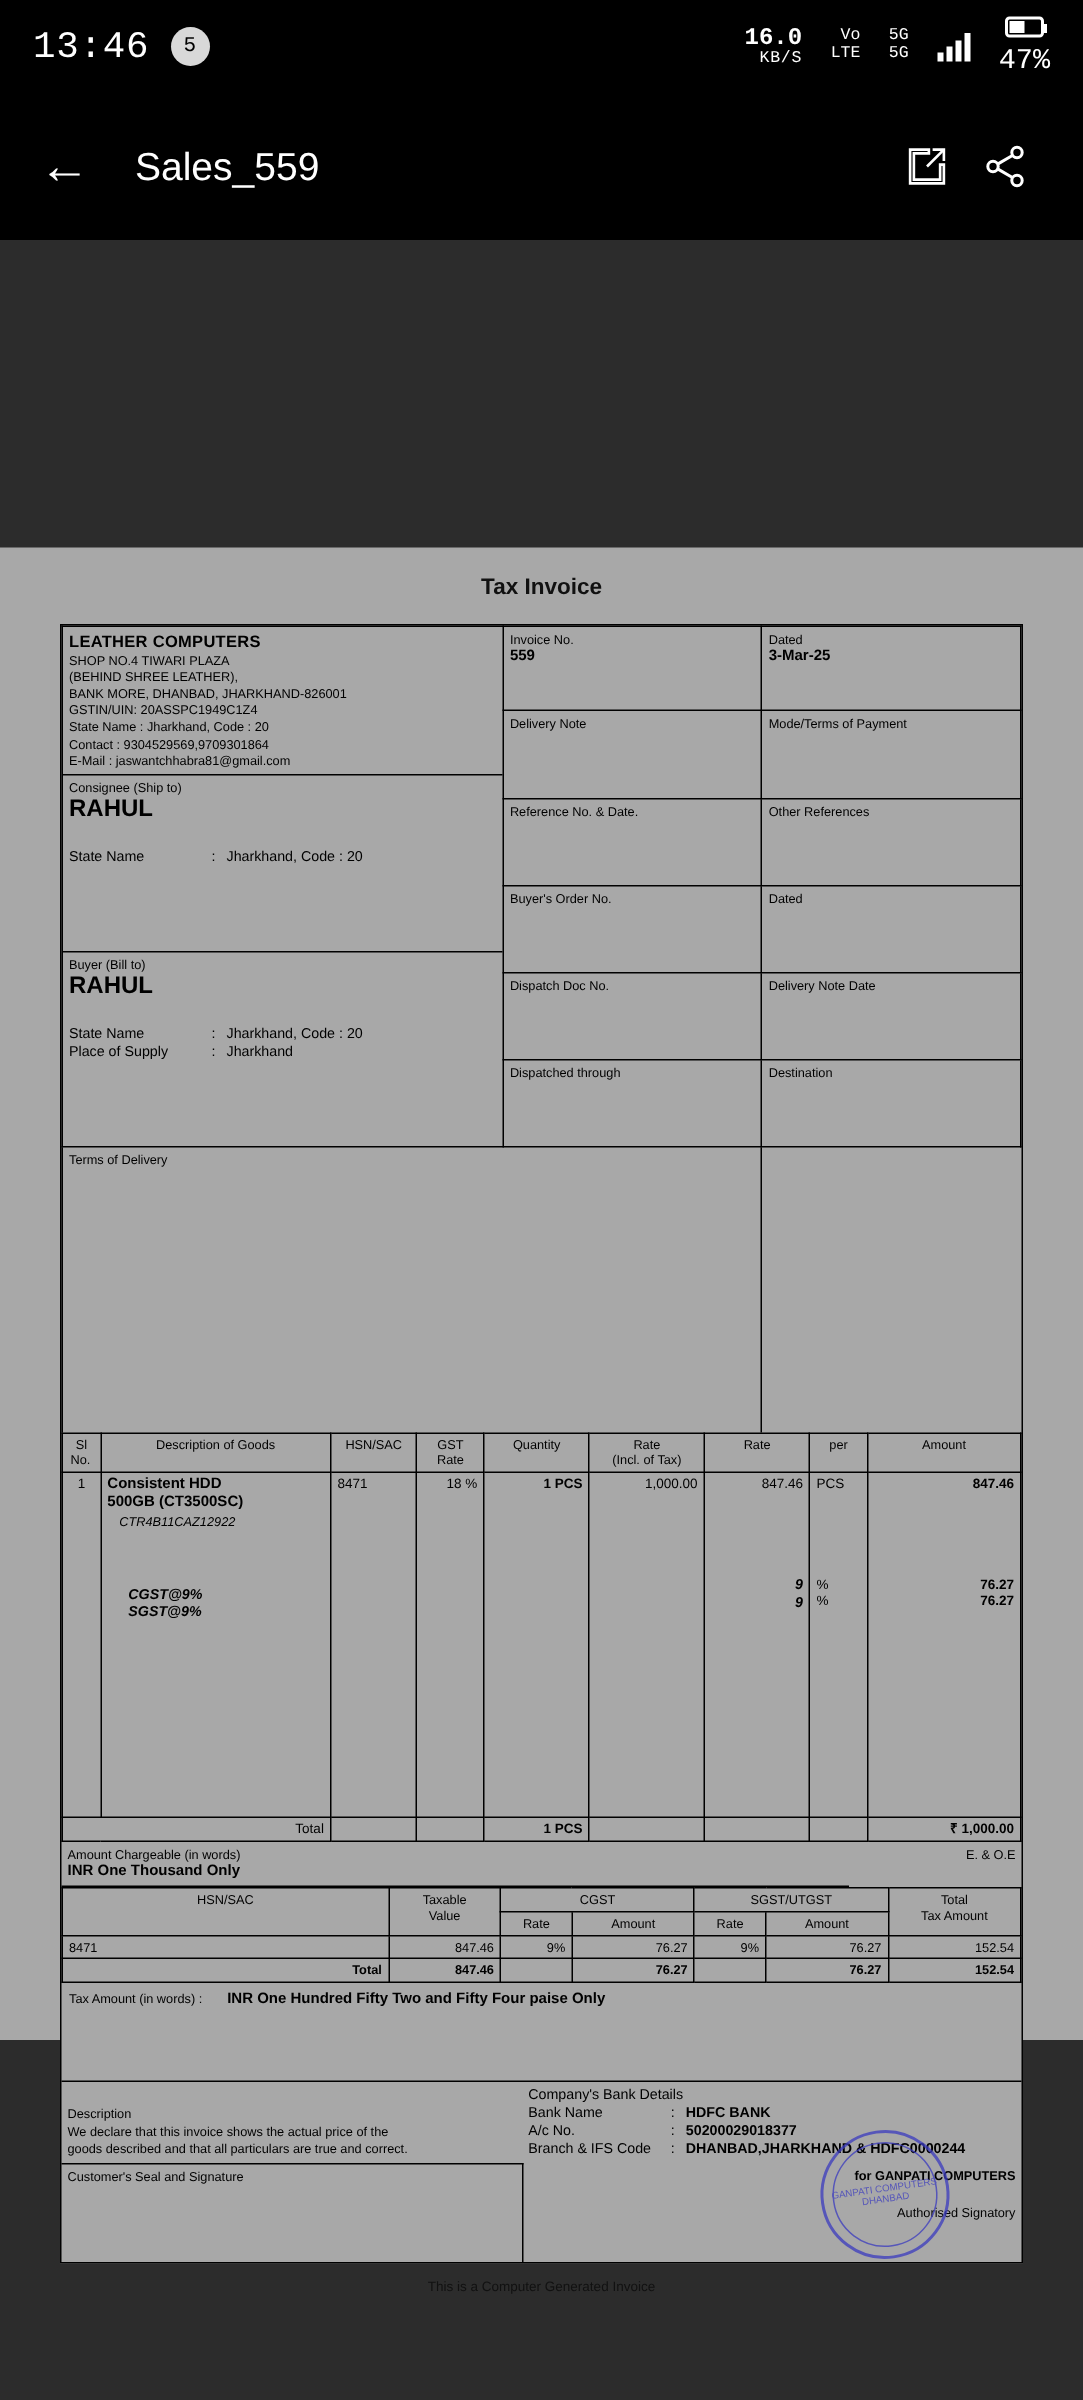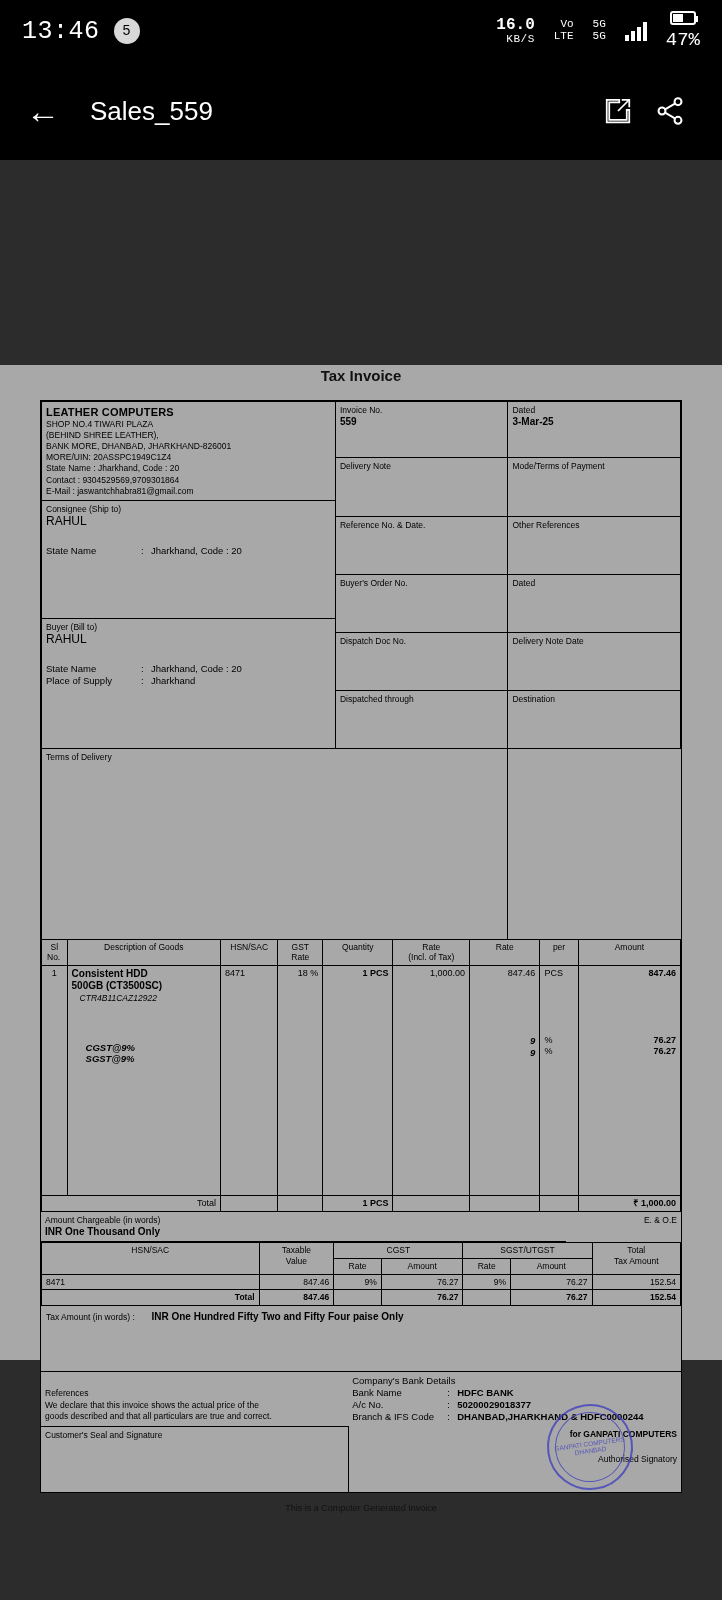--- a/index.html
+++ b/index.html
@@ -49,21 +49,21 @@
   .appbar .back { font-size: 34px; line-height: 1; width: 46px; }
   .appbar .title { font-size: 26px; margin-left: 18px; flex: 1; }
   .appbar .act { width: 52px; display:flex; justify-content:center; }
 
   
   .viewer { background: #2c2c2c; height: 1440px; position: relative; }
   .sheet {
     position: absolute; top: 205px; left: 0; width: 722px; height: 995px;
     background: #a8a8a8;
   }
-  .doc-title { text-align: center; font-weight: bold; font-size: 15px; color:#111; padding-top: 2px; }
+  .doc-title { text-align: center; font-weight: bold; font-size: 15px; color:#111; padding-top: 18px; }
 
   .page {
     position: relative;
     margin: 16px 40px 0 40px;
     border: 1px solid #000;
     background: #a8a8a8;
     color: #000;
     font-size: 9.5px;
     line-height: 1.25;
   }
@@ -73,21 +73,21 @@
   .cell { padding: 3px 4px; }
   .b { font-weight: bold; }
   .c { text-align: center; }
   .r { text-align: right; }
   .lbl { font-size: 8.5px; }
 
   
   .hdr td { vertical-align: top; }
   .seller { font-size: 8.5px; line-height: 1.3; }
   .seller .nm { font-size: 11px; font-weight: bold; letter-spacing: .2px; }
-  .party-nm { font-size: 12px; font-weight: normal; }
+  .party-nm { font-size: 16px; font-weight: bold; }
   .kv { display:flex; }
   .kv .k { width: 95px; }
   .kv .s { width: 10px; }
   .meta-lbl { font-size: 8.5px; }
   .meta-val { font-size: 10px; font-weight: bold; }
 
   
   .items th { font-size: 8.5px; padding: 2px 3px; text-align:center; font-weight: normal;}
   .items td { font-size: 9px; padding: 2px 4px; }
   .item-desc { font-size: 10px; font-weight: bold; }
@@ -186,21 +186,21 @@
             <td rowspan="6" style="width:46%;padding:0;">
               <table class="nb" style="border:none;">
                 <tbody>
                       <tr>
                         <td class="nb" style="border:none;border-bottom:1px solid #000;">
                   <div class="cell seller">
                     <div class="nm">LEATHER COMPUTERS</div>
                     <div>SHOP NO.4 TIWARI PLAZA</div>
                     <div>(BEHIND SHREE LEATHER),</div>
                     <div>BANK MORE, DHANBAD, JHARKHAND-826001</div>
-                    <div>MORE/UIN: 20ASSPC1949C1Z4</div>
+                    <div>GSTIN/UIN: 20ASSPC1949C1Z4</div>
                     <div>State Name  :  Jharkhand, Code : 20</div>
                     <div>Contact  :  9304529569,9709301864</div>
                     <div>E-Mail  :  jaswantchhabra81@gmail.com</div>
                   </div>
                 </td>
                       </tr>
                 <tr>
                         <td class="nb" style="border:none;border-bottom:1px solid #000;height:118px;">
                   <div class="cell">
                     <div class="lbl">Consignee (Ship to)</div>
@@ -459,21 +459,21 @@
         <div style="border-bottom:1px solid #000;padding:5px 5px 48px 5px;">
           <span class="lbl">Tax Amount (in words)  :</span>
           <span class="words" style="margin-left:14px;">INR One Hundred Fifty Two and Fifty Four paise Only</span>
         </div>
 
         <table style="border:none;">
           <tbody>
               <tr>
             <td style="width:48%;border:none;vertical-align:bottom;">
               <div class="cell decl">
-                <div>References</div>
+                <div>Description</div>
                 <div>We declare that this invoice shows the actual price of the</div>
                 <div>goods described and that all particulars are true and correct.</div>
               </div>
             </td>
             <td style="border:none;vertical-align:bottom;">
               <div class="cell bank">
                 <div>Company's Bank Details</div>
                 <div class="kv">
                   <span class="k">Bank Name</span>
                   <span class="s">:</span>

